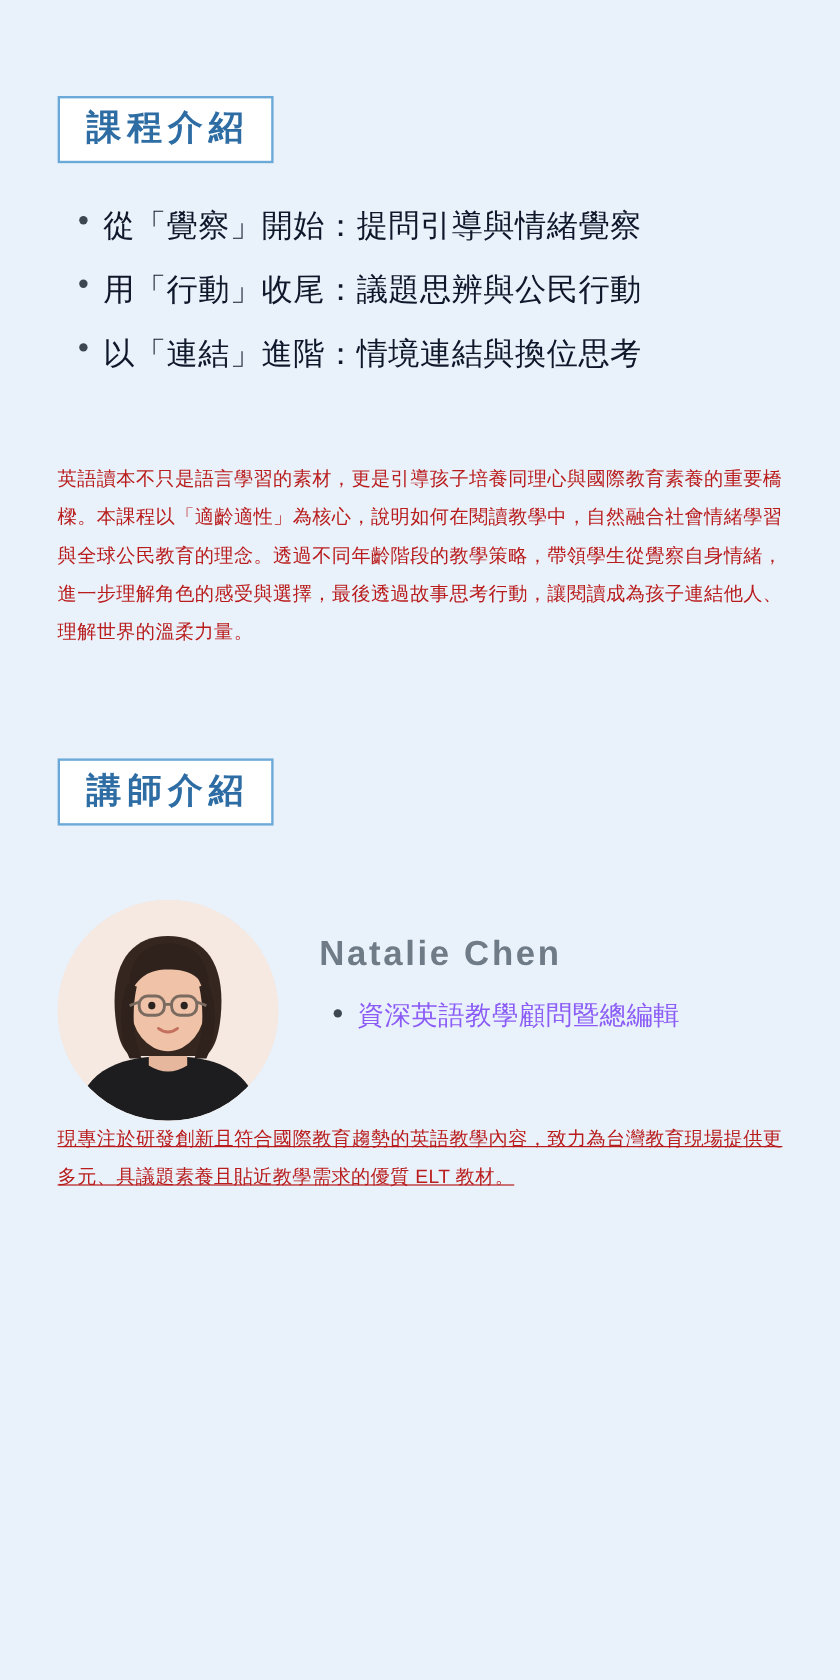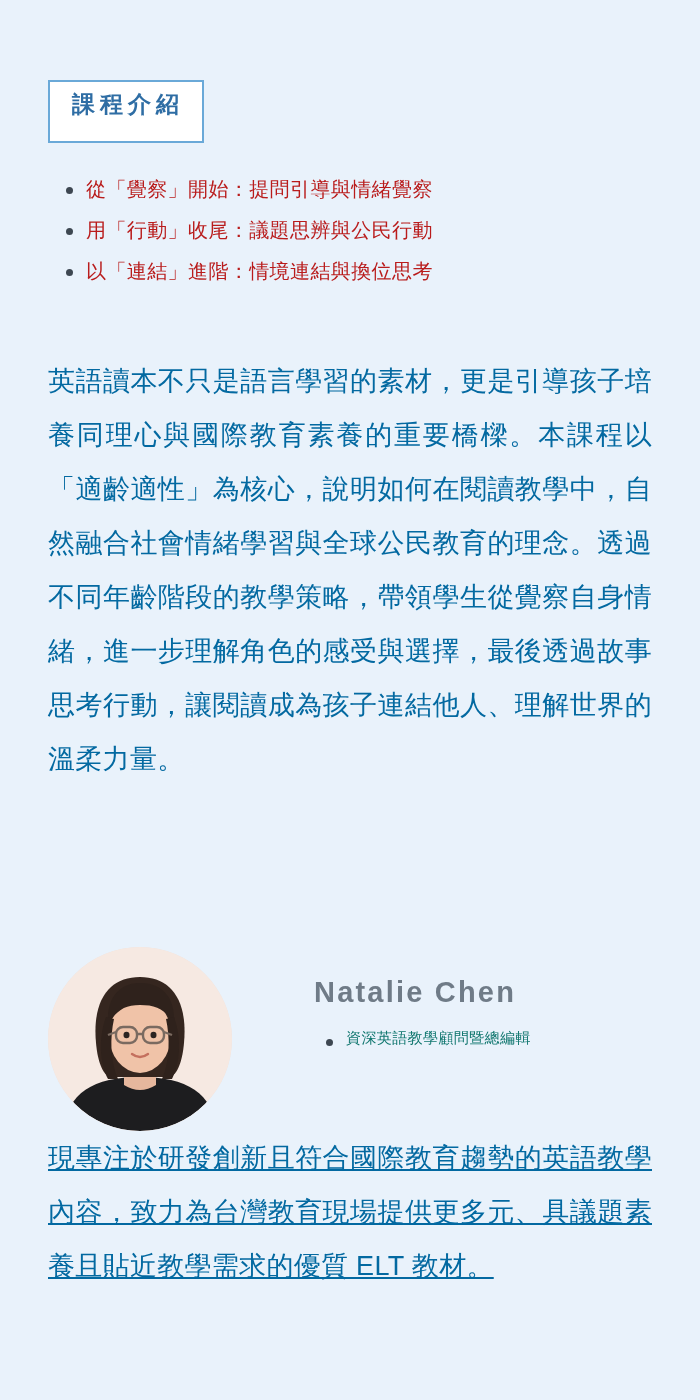--- a/index.html
+++ b/index.html
@@ -21,73 +21,72 @@
     padding: 0 48px;
     position: relative;
   }
 
   
   .section-head {
     display: inline-block;
     border: 2px solid #6aa9d8;
     background: #ffffff;
     color: #2e6da4;
-    font-size: 23px;
+    font-size: 29px;
     font-weight: bold;
     letter-spacing: 5px;
-    padding: 10px 18px 24px 22px;
+    padding: 10px 18px 10px 22px;
     line-height: 1.1;
   }
 
   .head-intro { margin-top: 80px; }
   .head-lecturer { margin-top: 0; }
 
   
   ul.bullets {
     margin: 26px 0 0 0;
     padding-left: 38px;
     list-style: none;
   }
   ul.bullets li {
     position: relative;
-    font-size: 20px;
+    font-size: 26px;
     line-height: 2.05;
-    color: #b91c1c;
+    color: #0f172a;
     letter-spacing: 0.4px;
   }
   ul.bullets li::before {
     content: "";
     position: absolute;
     left: -20px;
     top: 18px;
     width: 7px;
     height: 7px;
     border-radius: 50%;
     background: #3d4751;
   }
 
   
   .para {
-    font-size: 27px;
+    font-size: 16px;
     line-height: 2.0;
-    color: #0369a1;
+    color: #b91c1c;
     letter-spacing: 0.3px;
     text-align: justify;
     text-justify: inter-ideograph;
   }
   .para-intro { margin-top: 62px; }
 
   .spacer-lecturer { height: 72px; }
 
   
   .lecturer-row {
     display: flex;
     align-items: flex-start;
     margin-top: 62px;
-    gap: 48px;
   }
   .avatar {
     width: 184px;
     height: 184px;
     border-radius: 50%;
     overflow: hidden;
     flex: 0 0 184px;
     background: #f2e3dc;
     position: relative;
   }
@@ -103,23 +102,23 @@
     font-weight: bold;
     color: #6f7b87;
     letter-spacing: 2.2px;
     line-height: 1.2;
   }
   ul.bullets.role {
     margin-top: 14px;
     padding-left: 32px;
   }
   ul.bullets.role li {
-    font-size: 15px;
+    font-size: 22px;
     line-height: 1.8;
-    color: #0f766e;
+    color: #8b5cf6;
   }
   ul.bullets.role li::before {
     top: 15px;
   }
 
   .para-bio { margin-top: 42px; }
 </style>
 </head>
 <body>
 
@@ -132,20 +131,21 @@
     <li>從「覺察」開始：提問引導與情緒覺察</li>
     <li>用「行動」收尾：議題思辨與公民行動</li>
     <li>以「連結」進階：情境連結與換位思考</li>
   </ul>
 
   <p class="para para-intro">英語讀本不只是語言學習的素材，更是引導孩子培養同理心與國際教育素養的重要橋樑。本課程以「適齡適性」為核心，說明如何在閱讀教學中，自然融合社會情緒學習與全球公民教育的理念。透過不同年齡階段的教學策略，帶領學生從覺察自身情緒，進一步理解角色的感受與選擇，最後透過故事思考行動，讓閱讀成為孩子連結他人、理解世界的溫柔力量。</p>
 
   <div class="spacer-lecturer"></div>
 
   
+  <div class="section-head head-lecturer">講師介紹</div>
 
   <div class="lecturer-row">
 
     <div class="avatar">
       <svg viewBox="0 0 184 184" xmlns="http://www.w3.org/2000/svg">
         <defs>
           <clipPath id="circleClip">
               <circle cx="92" cy="92" r="92"></circle>
             </clipPath>
         </defs>

